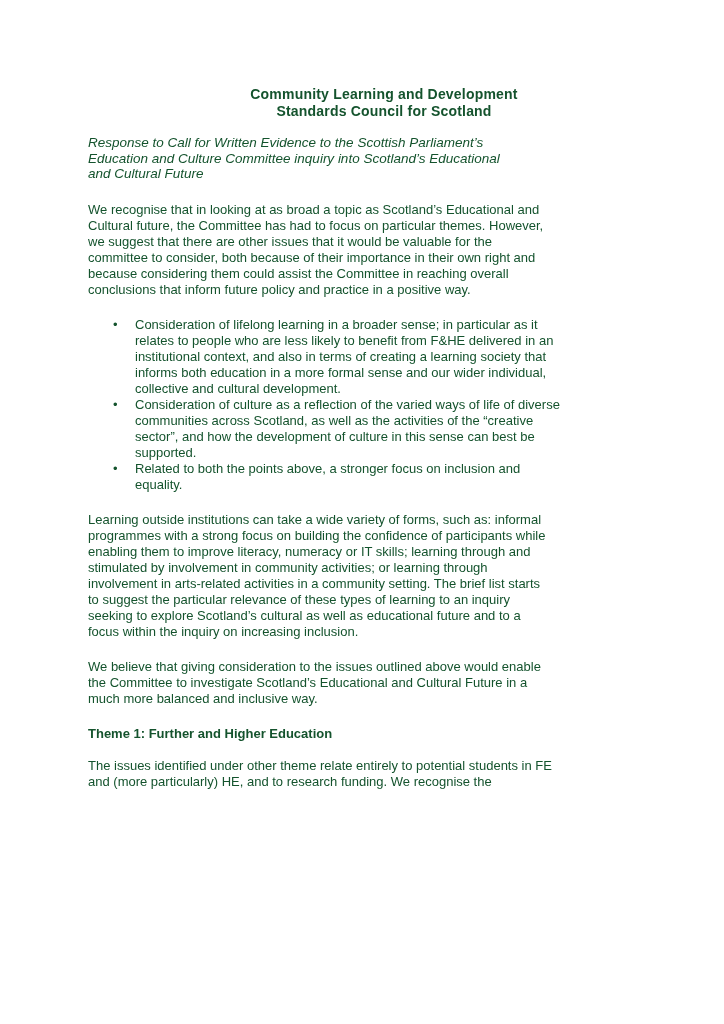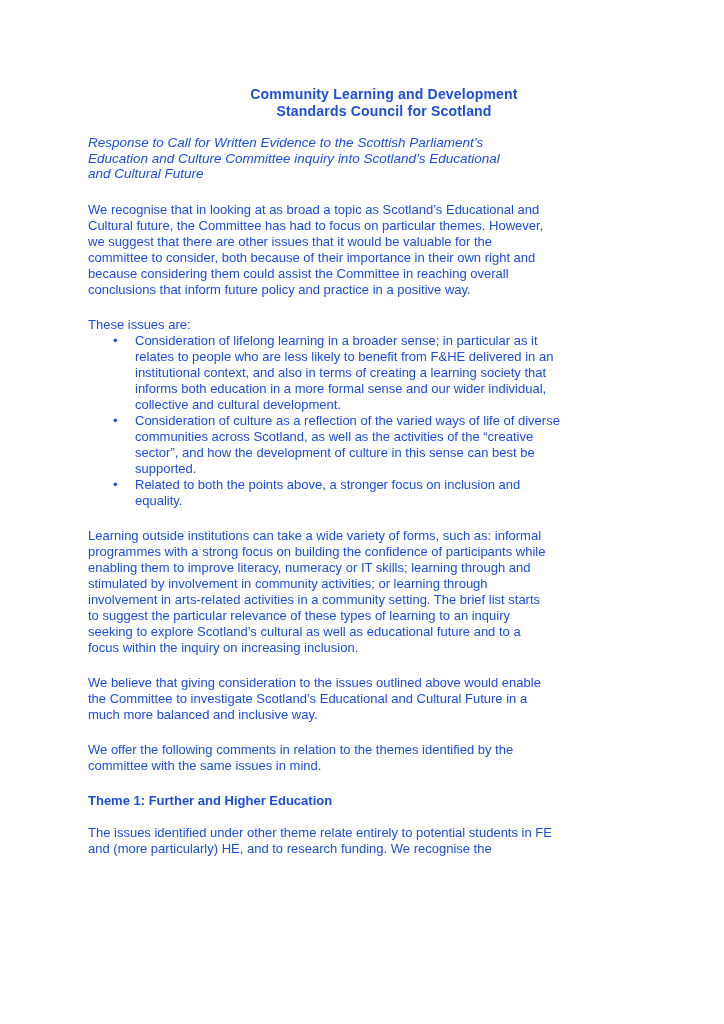--- a/index.html
+++ b/index.html
@@ -8,21 +8,21 @@
     background: #ffffff;
   }
   .page {
     position: relative;
     width: 724px;
     height: 1024px;
     background: #ffffff;
     box-sizing: border-box;
     padding: 86px 44px 0 88px;
     font-family: "Liberation Sans", sans-serif;
-    color: #1d4ed8;
+    color: #14532d;
     overflow: hidden;
   }
   .doc-title {
     text-align: center;
     font-weight: bold;
     font-size: 14px;
     line-height: 16.5px;
     margin: 0 0 16px 0;
     letter-spacing: 0.2px;
   }
@@ -85,21 +85,20 @@
 and Cultural Future</div>
 
 
   <div class="para">We recognise that in looking at as broad a topic as Scotland’s Educational and
 Cultural future, the Committee has had to focus on particular themes. However,
 we suggest that there are other issues that it would be valuable for the
 committee to consider, both because of their importance in their own right and
 because considering them could assist the Committee in reaching overall
 conclusions that inform future policy and practice in a positive way.</div>
 
-  <div class="issues-intro">These issues are:</div>
 
   <div class="bullets">
     <div class="bullet-item">
       <span class="bullet-marker">•</span>
       <span class="bullet-text">Consideration of lifelong learning in a broader sense; in particular as it
 relates to people who are less likely to benefit from F&amp;HE delivered in an
 institutional context, and also in terms of creating a learning society that
 informs both education in a more formal sense and our wider individual,
 collective and cultural development.</span>
     </div>
@@ -123,21 +122,19 @@
 stimulated by involvement in community activities; or learning through
 involvement in arts-related activities in a community setting. The brief list starts
 to suggest the particular relevance of these types of learning to an inquiry
 seeking to explore Scotland’s cultural as well as educational future and to a
 focus within the inquiry on increasing inclusion.</div>
 
   <div class="para">We believe that giving consideration to the issues outlined above would enable
 the Committee to investigate Scotland’s Educational and Cultural Future in a
 much more balanced and inclusive way.</div>
 
-  <div class="para">We offer the following comments in relation to the themes identified by the
-committee with the same issues in mind.</div>
 
   <div class="theme-heading">Theme 1: Further and Higher Education</div>
 
   <div class="para">The issues identified under other theme relate entirely to potential students in FE
 and (more particularly) HE, and to research funding. We recognise the</div>
 
 </div>
 
 </body></html>

